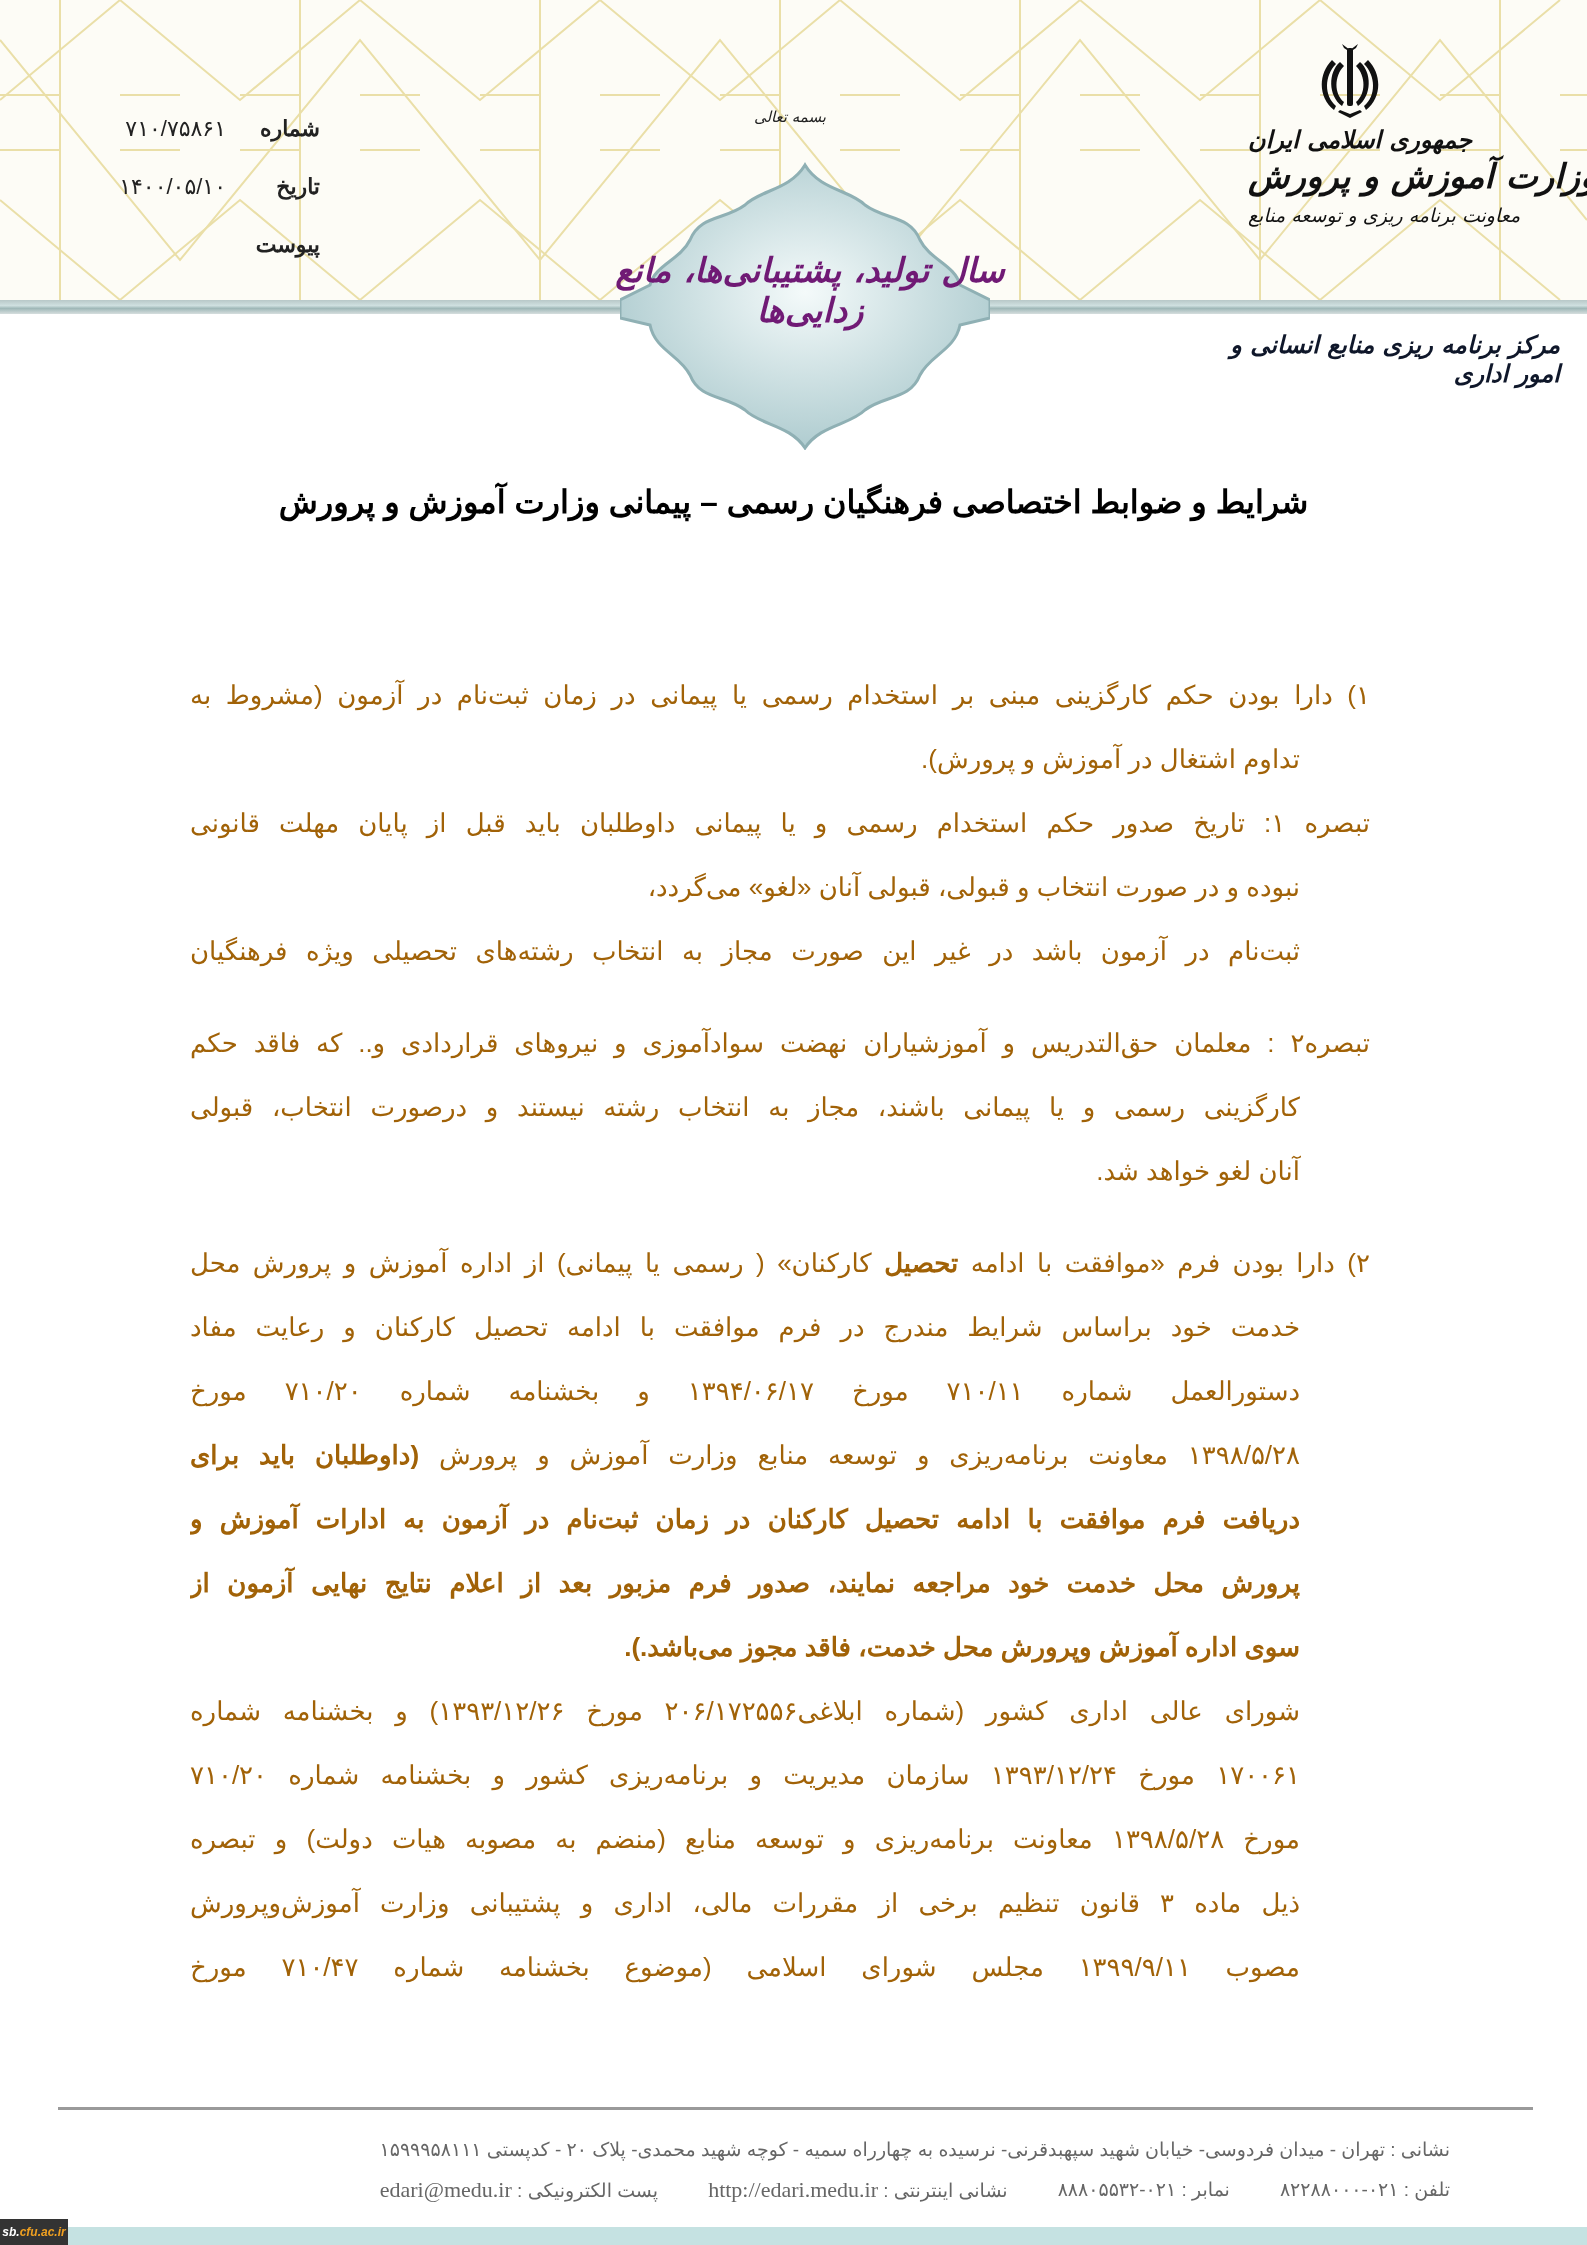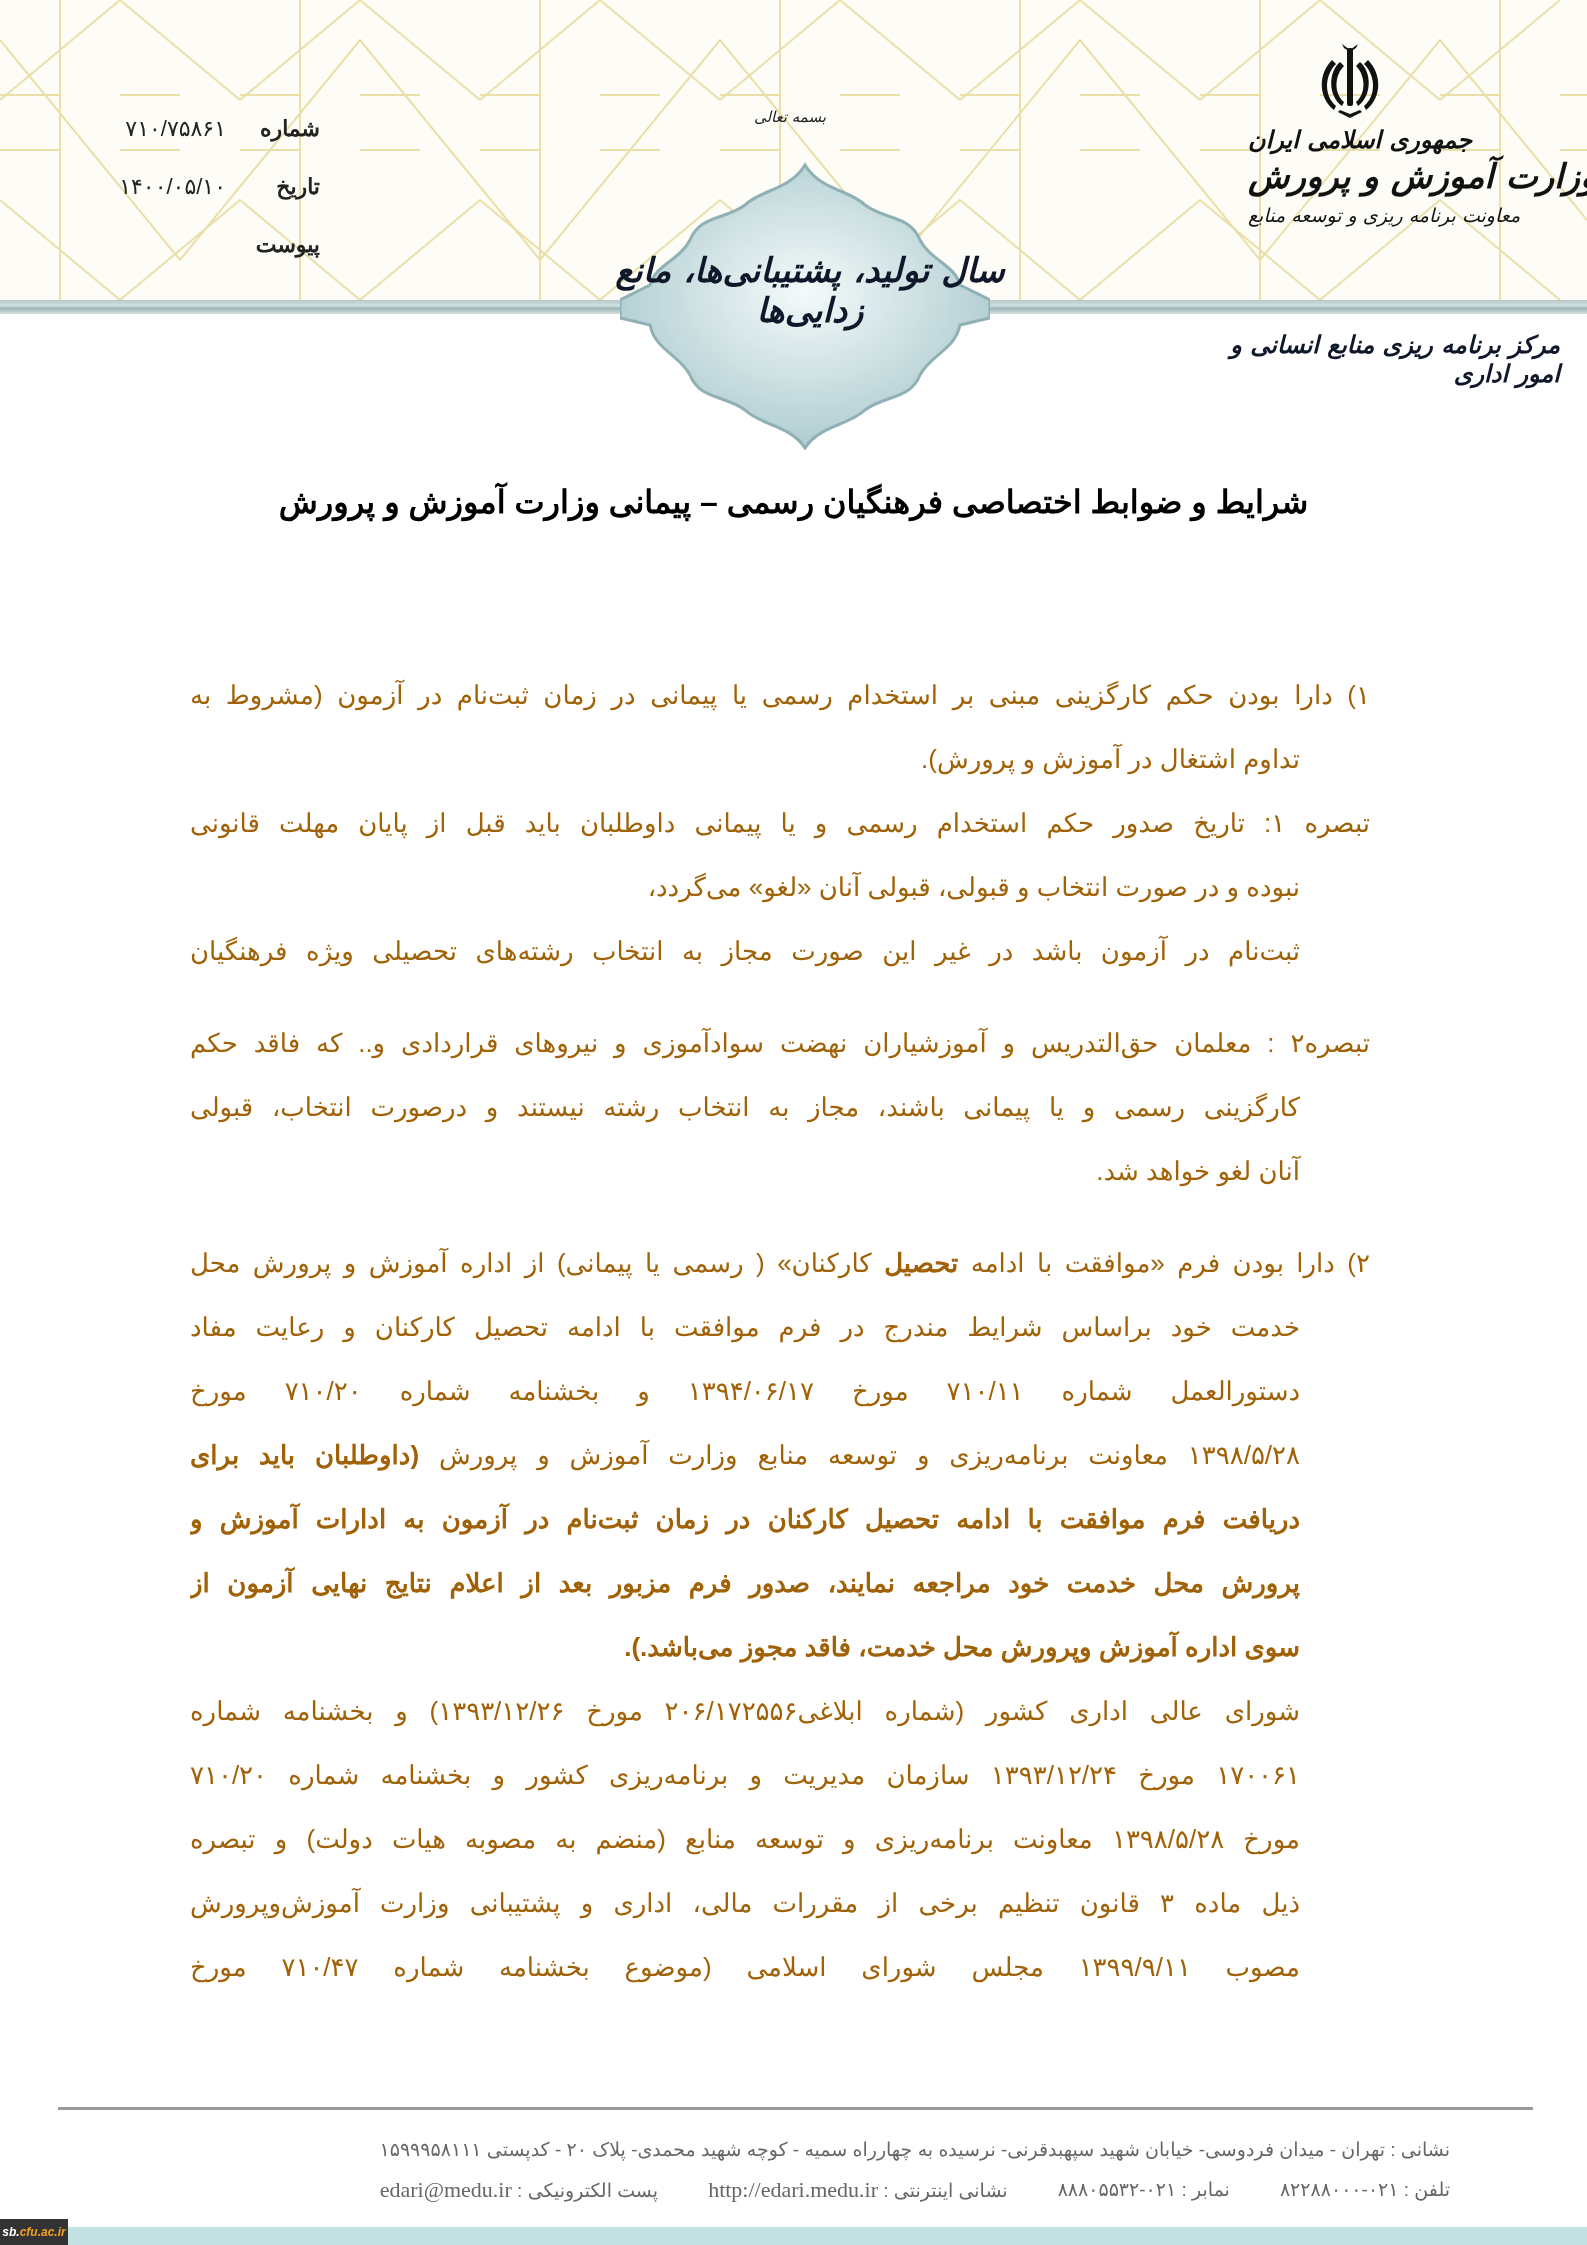--- a/index.html
+++ b/index.html
@@ -4,21 +4,21 @@
 <style>
   html, body { margin:0; padding:0; }
   body { width:1587px; height:2245px; position:relative; background:#ffffff; overflow:hidden;
          font-family:"DejaVu Sans", sans-serif; color:#111; }
   .header-pattern { position:absolute; left:0; top:0; width:1587px; height:305px; background:#fdfcf6; overflow:hidden; }
   .header-pattern svg { position:absolute; left:0; top:0; }
   .band { position:absolute; left:0; top:300px; width:1587px; height:14px;
           background:linear-gradient(#b8c8c8, #cfe0e0 40%, #9fb8b8 60%, #d6dede); }
   .cloud { position:absolute; left:620px; top:160px; width:370px; height:290px; }
   .cloud-text { position:absolute; left:600px; top:250px; width:420px; text-align:center;
-                font-family:"DejaVu Serif", serif; font-style:italic; font-weight:bold; font-size:34px; color:#0f172a; direction:rtl; }
+                font-family:"DejaVu Serif", serif; font-style:italic; font-weight:bold; font-size:34px; color:#701a75; direction:rtl; }
   .besmeh { position:absolute; left:730px; top:108px; width:120px; text-align:center; font-family:"DejaVu Serif", serif;
             font-style:italic; font-size:15px; color:#222; direction:rtl; }
   .meta { position:absolute; left:80px; top:100px; width:240px; direction:rtl; font-family:"Liberation Sans", sans-serif; }
   .meta-row { display:flex; height:58px; align-items:center; gap:22px; }
   .meta-label { font-weight:bold; font-size:22px; color:#222; width:72px; text-align:right; }
   .meta-value { font-size:22px; color:#222; letter-spacing:1px; }
   .emblem { position:absolute; left:1320px; top:40px; width:60px; height:80px; }
   .org { position:absolute; left:1248px; top:125px; width:370px; direction:rtl; text-align:left;
          font-family:"DejaVu Serif", serif; font-style:italic; font-weight:bold; color:#111; }
   .org-line1 { font-size:24px; }

